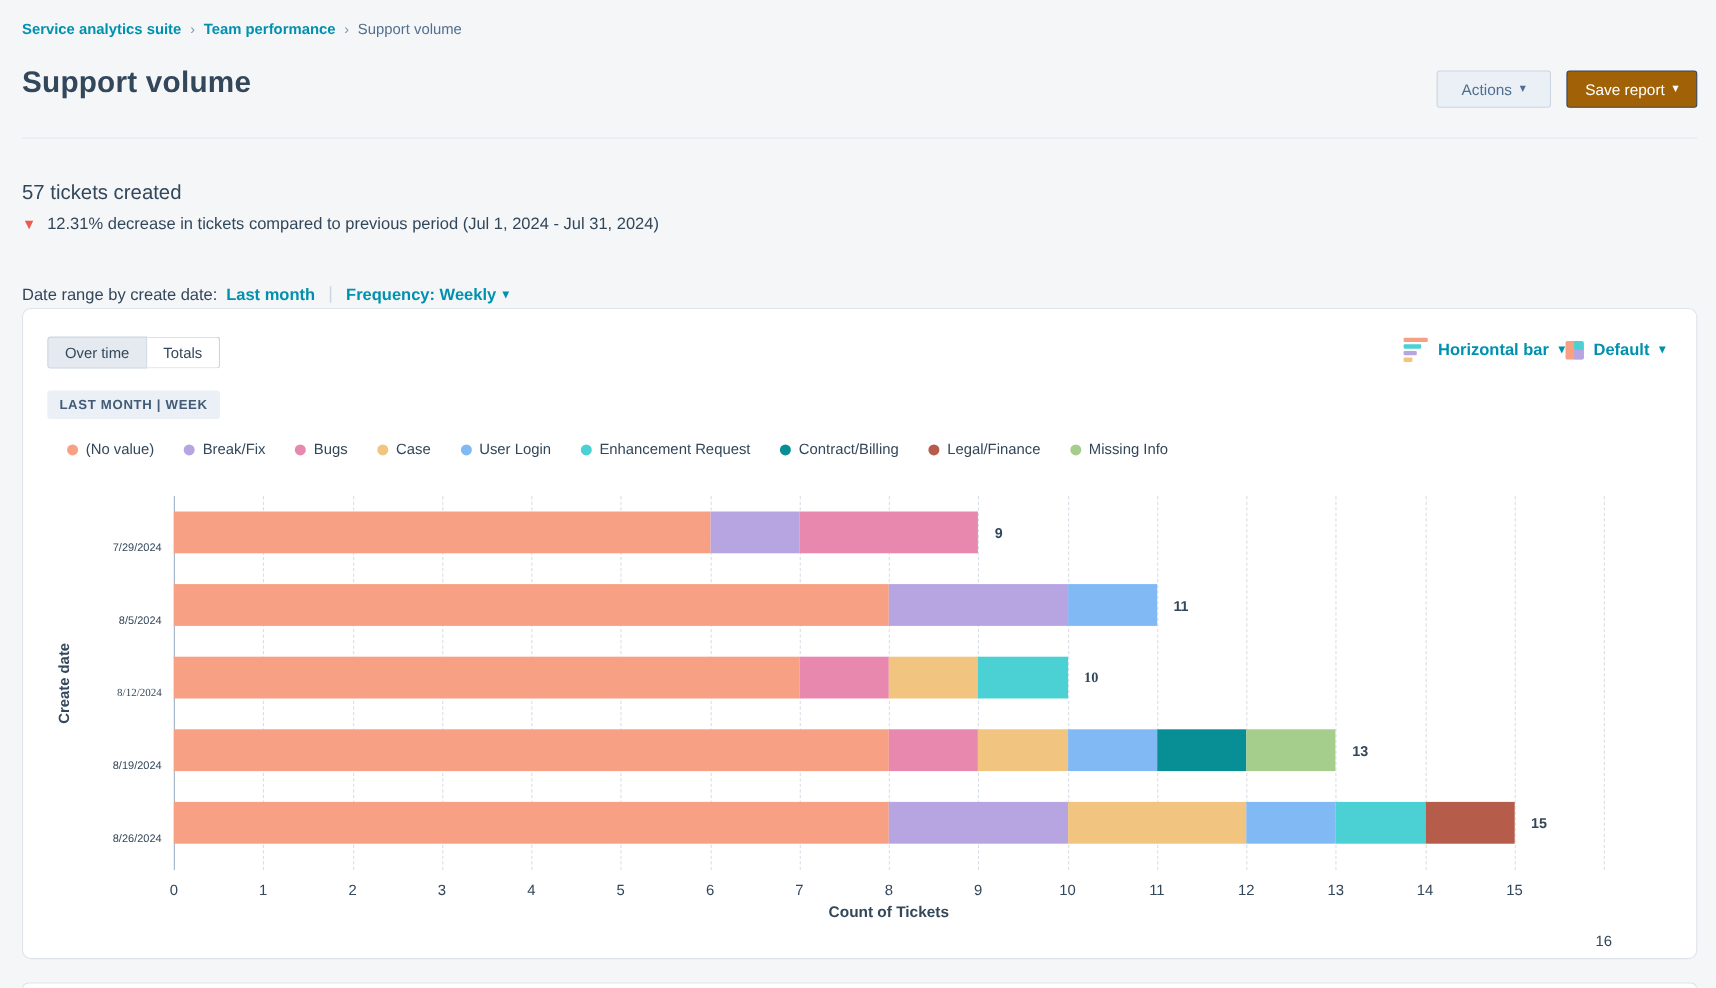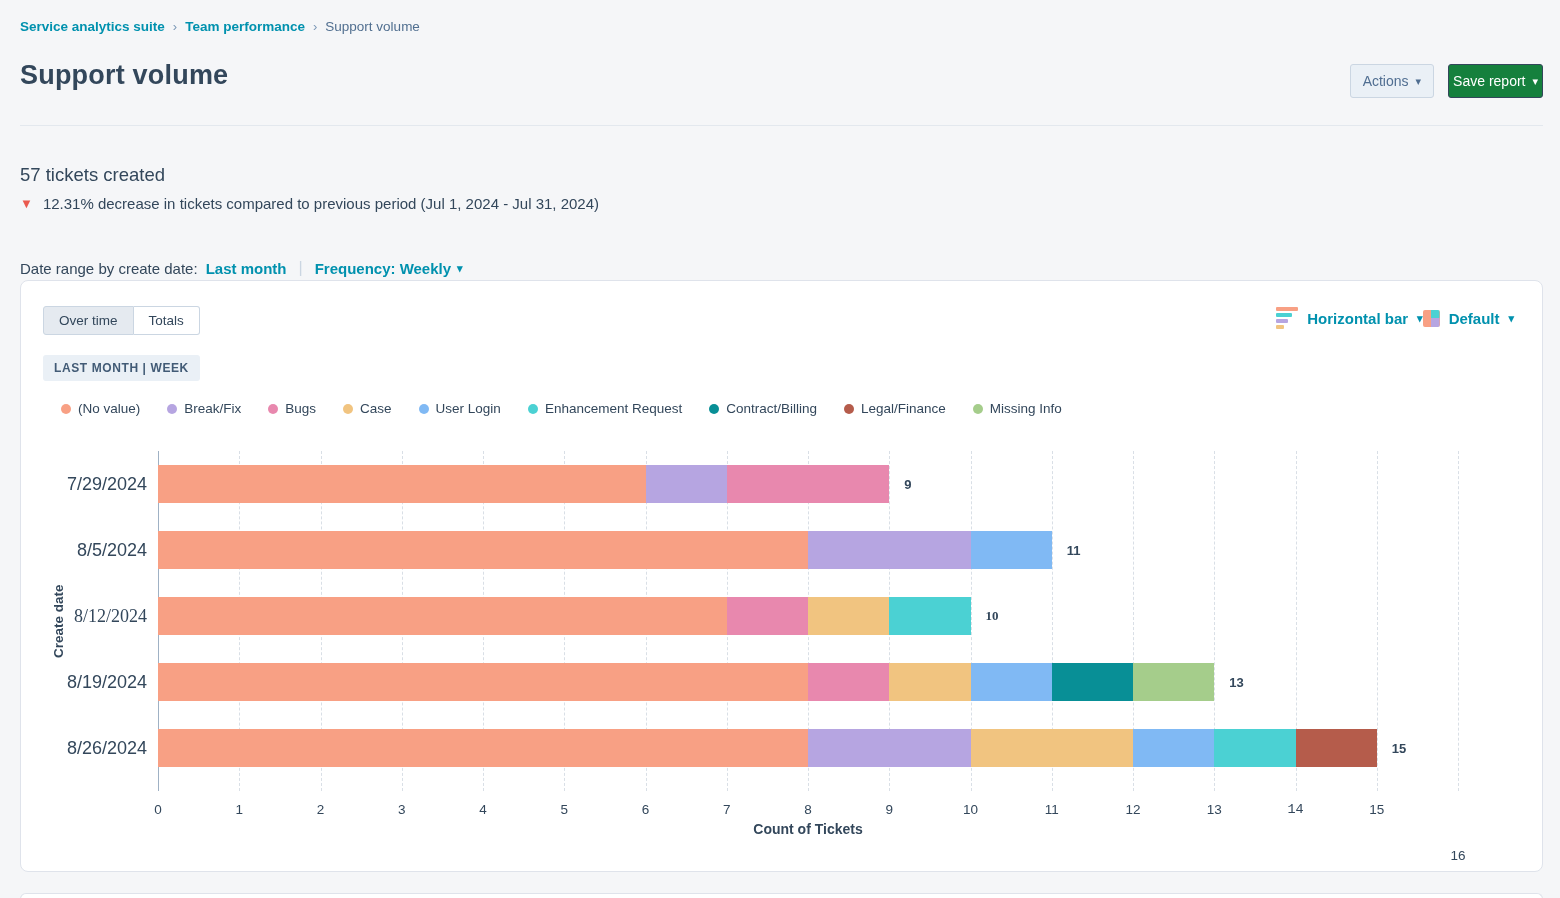--- a/index.html
+++ b/index.html
@@ -14,23 +14,23 @@
 
   
   .breadcrumb { position:absolute; left:20px; top:19px; font-size:13.5px; display:flex; align-items:flex-end; gap:8px; }
   .breadcrumb a { color:#0091ae; font-weight:bold; text-decoration:none; cursor:pointer; }
   .breadcrumb .sep { color:#7c98b6; font-size:13px; }
   .breadcrumb .current { color:#516f90; }
 
   .page-title { position:absolute; left:20px; top:60px; font-size:27px; font-weight:600; color:#33475b; letter-spacing:.2px; }
 
   .header-buttons { position:absolute; right:17px; top:64px; display:flex; gap:14px; }
-  .btn { font-family:inherit; font-size:14px; border-radius:3px; padding:8px 12px; cursor:pointer; display:flex; align-items:center; gap:7px; }
+  .btn { font-family:inherit; font-size:14px; border-radius:3px; padding:8px 22px; cursor:pointer; display:flex; align-items:center; gap:7px; }
   .btn-secondary { background:#eaf0f6; border:1px solid #cbd6e2; color:#506e91; }
-  .btn-primary { background:#15803d; border:1px solid #33475b; color:#ffffff; font-weight:500; padding:8px 4px;justify-content:center; }
+  .btn-primary { background:#a16207; border:1px solid #33475b; color:#ffffff; font-weight:500; padding:8px 16px;justify-content:center; }
   .caret { font-size:11px; line-height:1; }
 
   .divider { position:absolute; left:20px; top:125px; width:1523px; height:1px; background:#e3e8ee; }
 
   
   .summary-line { position:absolute; left:20px; top:164px; font-size:18.5px; color:#33475b; }
   .summary-line b { font-weight:normal; }
   .change-line { position:absolute; left:20px; top:195px; font-size:15px; color:#33475b; display:flex; align-items:center; gap:10px; }
   .tri-down { color:#ea5a4f; font-size:13px; }
 
@@ -60,21 +60,21 @@
 
   .legend { position:absolute; left:40px; top:120px; display:flex; align-items:center; gap:27px; }
   .legend-item { display:flex; align-items:center; gap:7px; font-size:13.5px; color:#33475b; cursor:pointer; }
   .legend-dot { width:10px; height:10px; border-radius:50%; flex:none; }
 
   
   .plot { position:absolute; left:137px; top:170px; width:1300px; height:340px; }
   .axis-y-line { position:absolute; left:0; top:0; width:1px; height:340px; background:#9fb1c4; }
   .grid-line { position:absolute; top:0; height:340px; width:0; border-left:1px dashed #d9dfe6; }
   .bar-row { position:absolute; left:0; width:100%; height:66px; }
-  .y-label { position:absolute; right:calc(100% + 11px); top:0; height:66px; display:flex; align-items:center; font-size:18px; color:#33475b; white-space:nowrap; }
+  .y-label { position:absolute; right:calc(100% + 11px); top:14px; height:66px; display:flex; align-items:center; font-size:10px; color:#33475b; white-space:nowrap; }
   .bar-stack { position:absolute; left:0; top:14px; height:38px; width:100%; }
   .bar-seg { position:absolute; top:0; height:38px; }
   .bar-total { position:absolute; top:0; height:38px; display:flex; align-items:center; font-size:13px; font-weight:bold; color:#33475b; }
   .x-tick { position:absolute; top:351px; transform:translateX(-50%); font-size:13.5px; color:#33475b; }
   .x-axis-title { position:absolute; left:137px; top:540px; width:1300px; text-align:center; font-size:14px; font-weight:bold; color:#33475b; }
   .y-axis-title { position:absolute; left:30px; top:255px; font-size:13.5px; font-weight:bold; color:#33475b;
                   writing-mode:vertical-rl; transform:rotate(180deg); height:170px; text-align:center; }
 
   .next-card { position:absolute; left:20px; top:893px; width:1523px; height:6px;
                background:#ffffff; border:1px solid #dfe3eb; border-bottom:none; border-radius:8px 8px 0 0; }
@@ -209,21 +209,21 @@
       <div class="x-tick" style="left: 56.25%;">9</div>
       <div class="grid-line" style="left: 62.5%;"></div>
       <div class="x-tick" style="left: 62.5%;">10</div>
       <div class="grid-line" style="left: 68.75%;"></div>
       <div class="x-tick" style="left: 68.75%;">11</div>
       <div class="grid-line" style="left: 75%;"></div>
       <div class="x-tick" style="left: 75%;">12</div>
       <div class="grid-line" style="left: 81.25%;"></div>
       <div class="x-tick" style="left: 81.25%;">13</div>
       <div class="grid-line" style="left: 87.5%;"></div>
-      <div class="x-tick" style="left: 87.5%; font-family: Liberation Mono, monospace;">14</div>
+      <div class="x-tick" style="left: 87.5%;">14</div>
       <div class="grid-line" style="left: 93.75%;"></div>
       <div class="x-tick" style="left: 93.75%;">15</div>
       <div class="grid-line" style="left: 100%;"></div>
       <div class="x-tick" style="left: 100%; margin-top: 46px;">16</div>
       <div class="axis-y-line"></div>
       <div class="bar-row" style="top: 0px;">
         <div class="y-label">7/29/2024</div>
         <div class="bar-stack">
           <div class="bar-seg" style="left: 0%; width: 37.5%; background: rgb(248, 160, 132);"></div>
           <div class="bar-seg" style="left: 37.5%; width: 6.25%; background: rgb(182, 165, 225);"></div>

